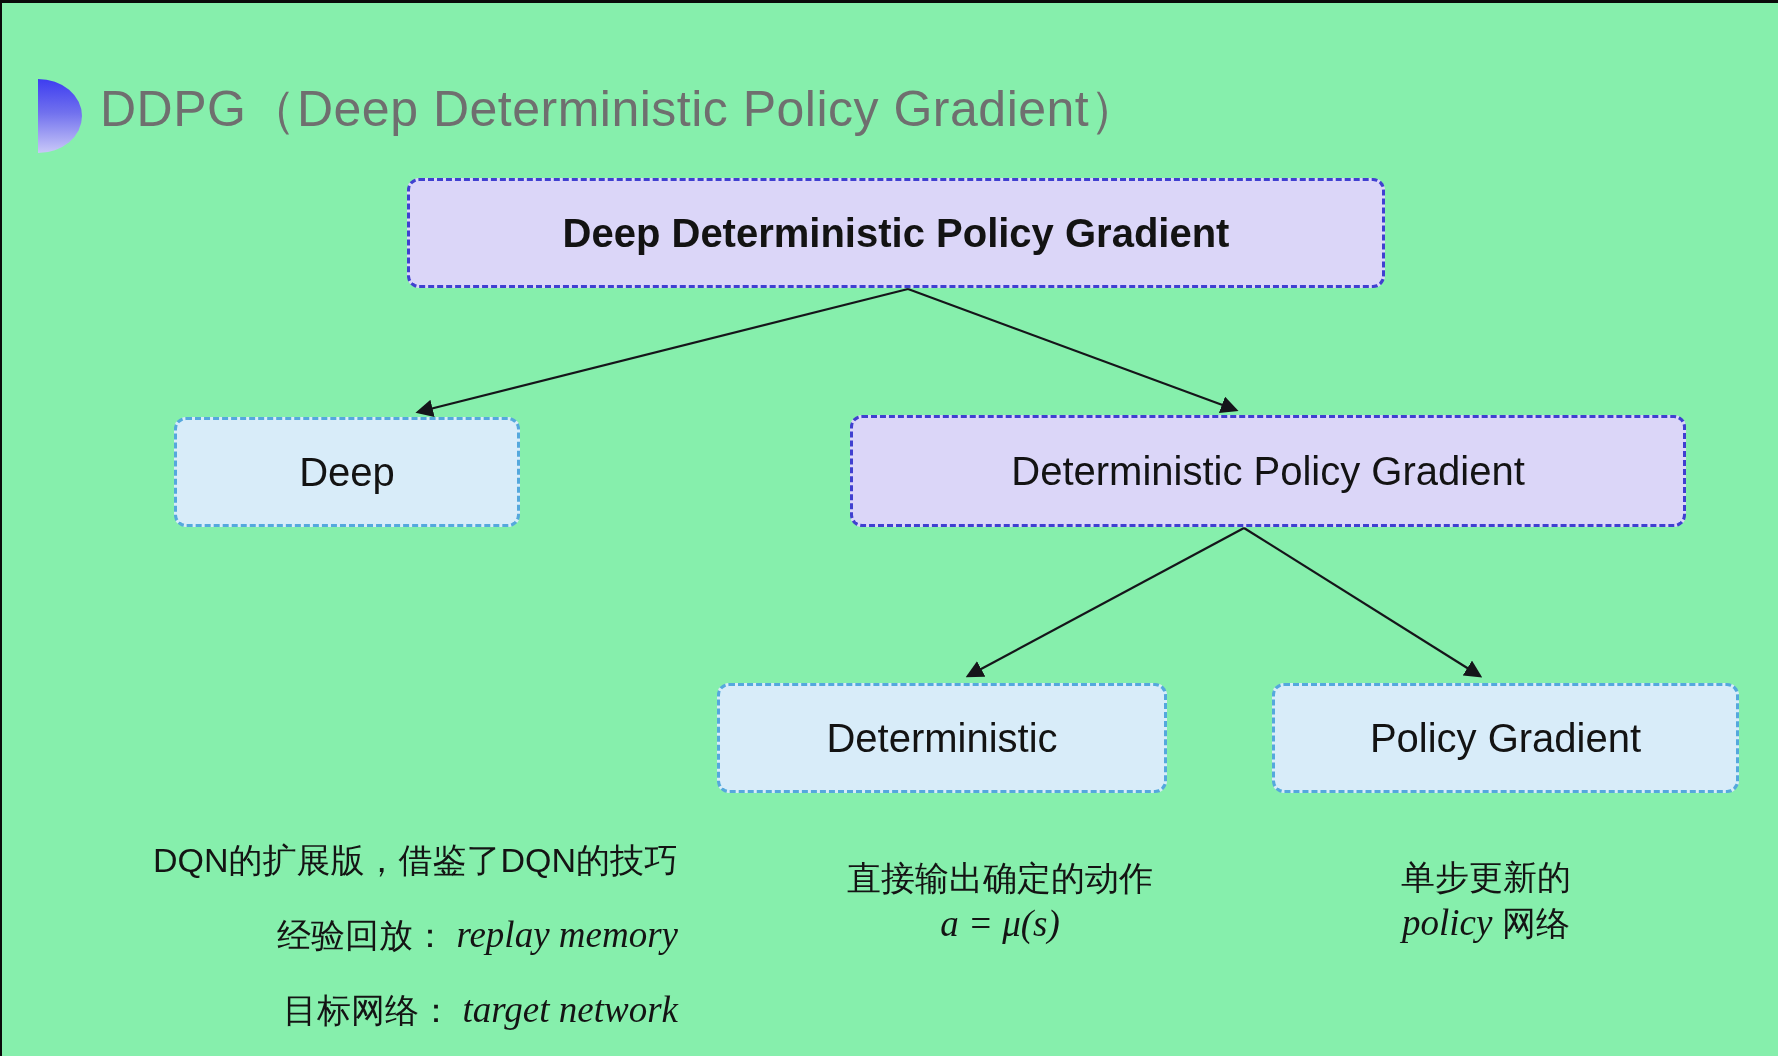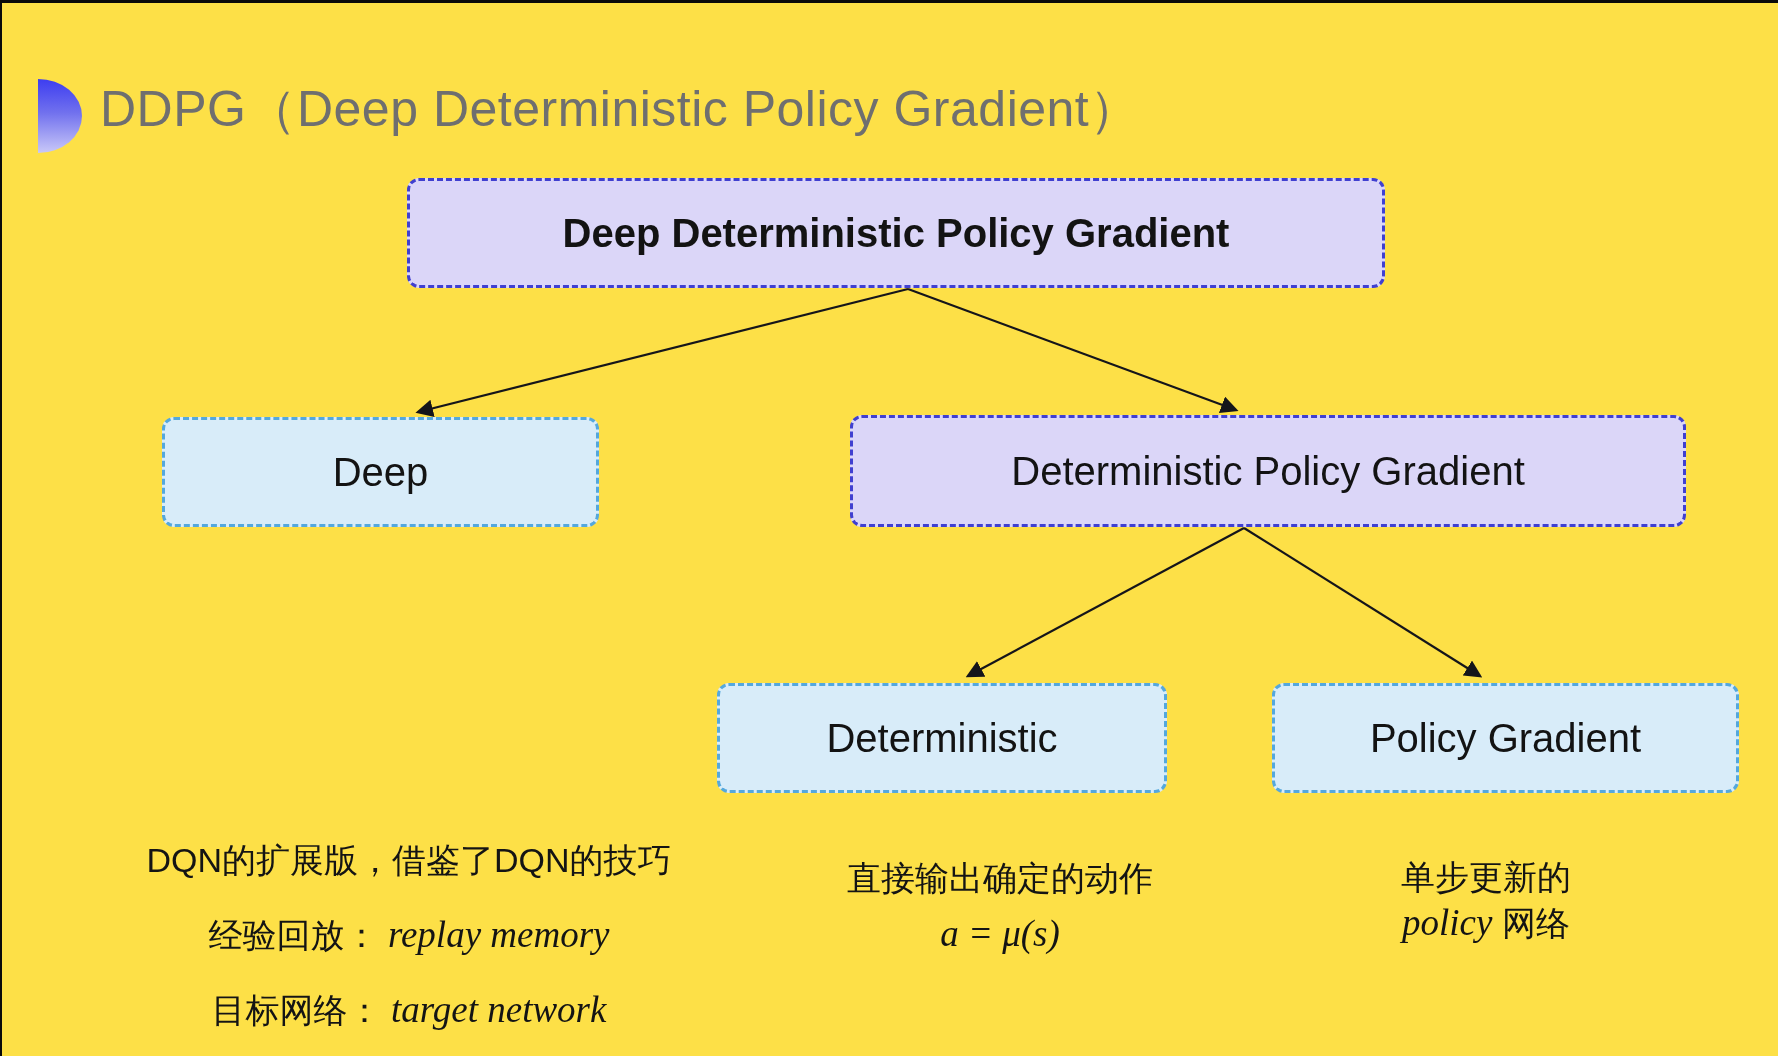--- a/index.html
+++ b/index.html
@@ -5,21 +5,21 @@
   html, body {
     margin: 0;
     padding: 0;
     background: #ffffff;
     font-family: "Liberation Sans", sans-serif;
   }
   .slide {
     position: relative;
     width: 1778px;
     height: 1056px;
-    background: #fde047;
+    background: #86efac;
     overflow: hidden;
   }
   
   .frame-line { position: absolute; background: #0a0a0a; }
   .frame-line.top  { top: 0; left: 0; width: 1778px; height: 3px; }
   .frame-line.left { top: 0; left: 0; width: 2px; height: 1056px; }
 
   
   .accent-bullet {
     position: absolute;
@@ -62,21 +62,21 @@
   }
   .node.purple {
     background: #dbd6f8;
     border: 3px dashed #4040d0;
   }
   .node.blue {
     background: #d8ecf9;
     border: 3px dashed #55a8dd;
   }
   .node-root          { left: 407px;  top: 178px; width: 978px; height: 110px; font-weight: bold; }
-  .node-deep          { left: 162px;  top: 417px; width: 437px; height: 110px; }
+  .node-deep          { left: 174px;  top: 417px; width: 346px; height: 110px; }
   .node-dpg           { left: 850px;  top: 415px; width: 836px; height: 112px; }
   .node-deterministic { left: 717px;  top: 683px; width: 450px; height: 110px; }
   .node-pg            { left: 1272px; top: 683px; width: 467px; height: 110px; }
 
   
   .notes {
     position: absolute;
     display: flex;
     flex-direction: column;
     align-items: center;
@@ -85,22 +85,22 @@
     font-weight: 500;
     text-align: center;
   }
   .notes .row { white-space: nowrap; }
   .notes .it {
     font-family: "Liberation Serif", serif;
     font-style: italic;
     font-weight: 400;
     font-size: 37px;
   }
-  .notes-deep          { left: 124px;  top: 838px; width: 570px; gap: 29px; }
-  .notes-deterministic { left: 810px;  top: 856px; width: 380px; gap: 10px; }
+  .notes-deep          { left: 108px;  top: 838px; width: 570px; gap: 29px; align-items: flex-end; }
+  .notes-deterministic { left: 810px;  top: 856px; width: 380px; }
   .notes-pg            { left: 1316px; top: 855px; width: 340px; gap: 0; }
 </style>
 </head>
 <body>
 
 <div class="slide">
 
   <div class="frame-line top"></div>
   <div class="frame-line left"></div>
 

